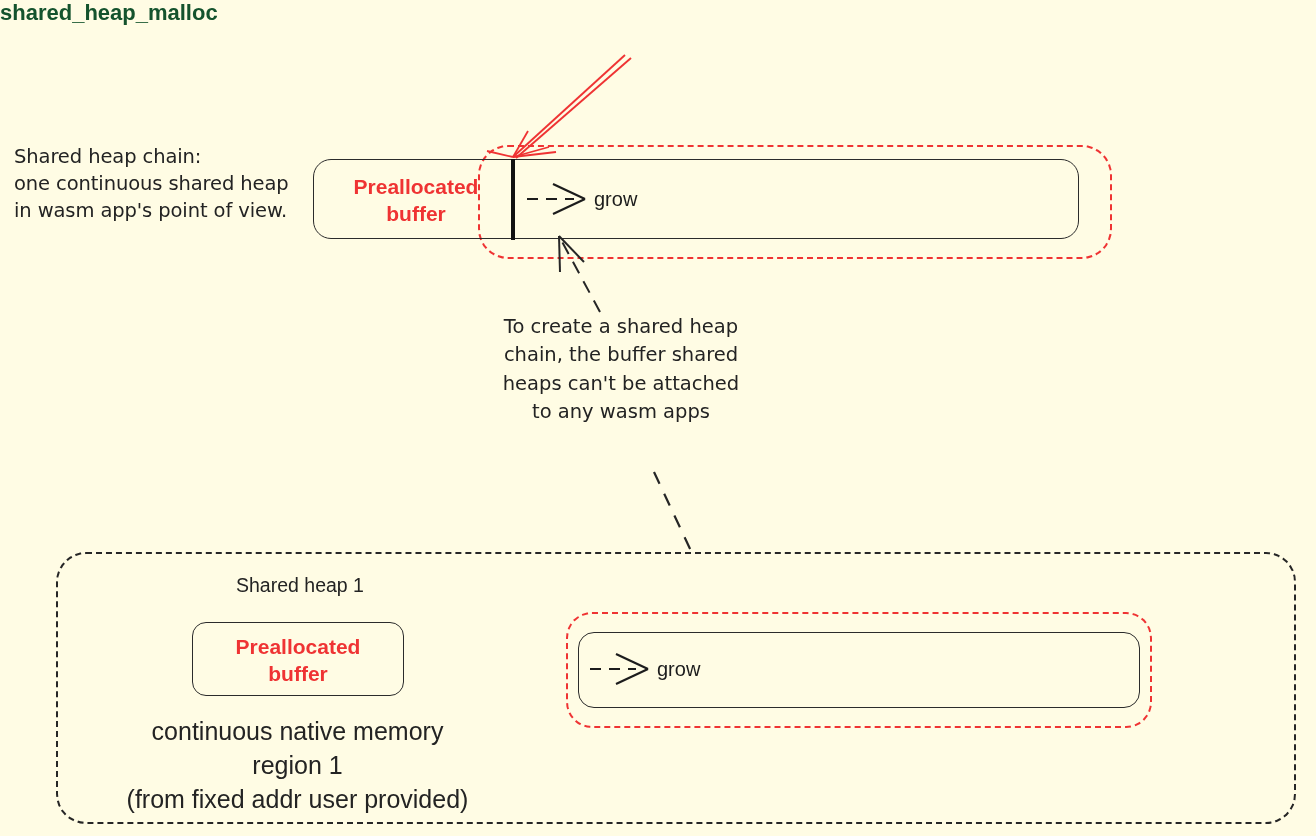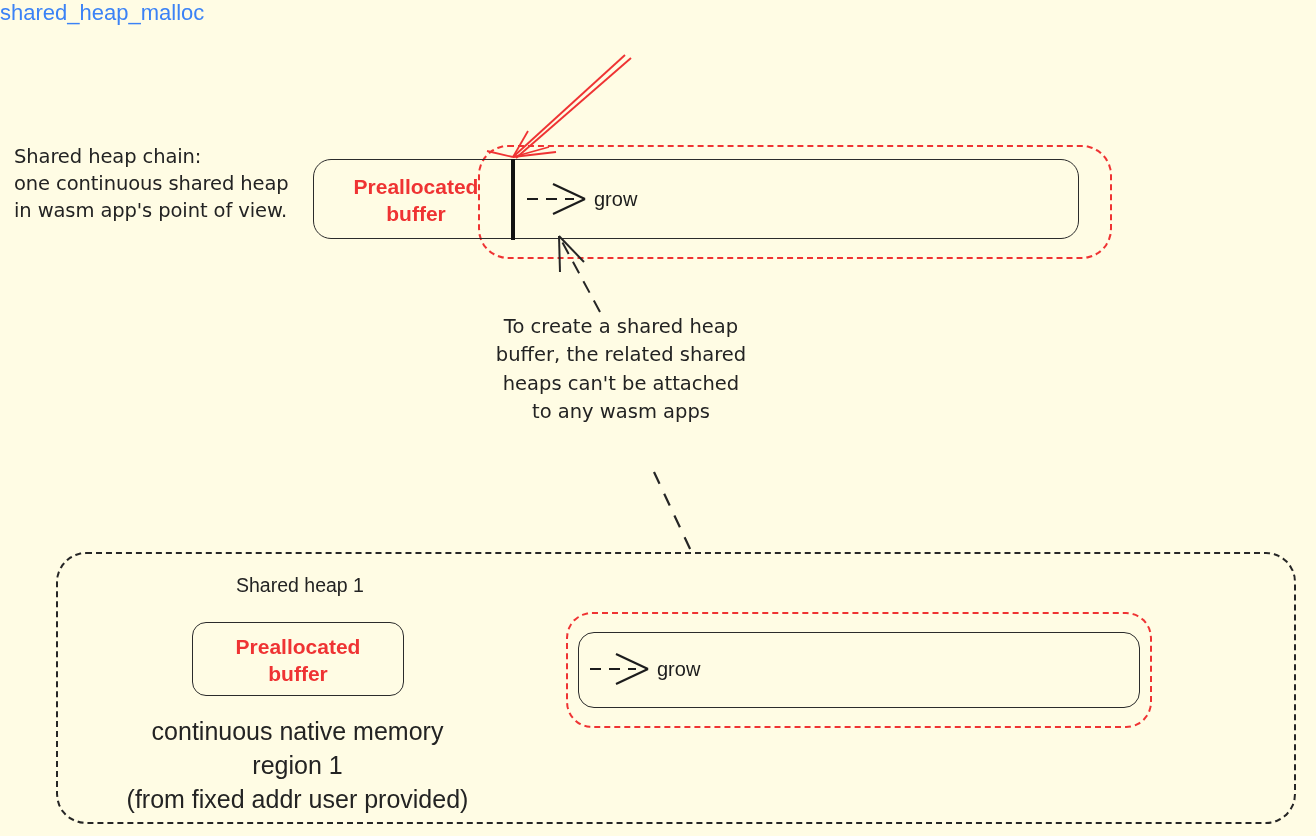--- a/index.html
+++ b/index.html
@@ -34,23 +34,24 @@
     left: 14px;
     top: 144px;
     font-size: 19.5px;
     text-align: left;
     letter-spacing: -0.1px;
   }
   #malloc-label {
     left: 514px;
     top: 22px;
     font-size: 22px;
-    color: #3b82f6;
+    color: #14532d;
     font-family: "Liberation Sans", sans-serif;
     white-space: nowrap;
+    font-weight: bold;
   }
   #chain-explain {
     left: 490px;
     top: 313px;
     width: 262px;
     font-size: 19.5px;
     text-align: center;
     line-height: 1.45;
   }
   #sh1-title {
@@ -160,21 +161,21 @@
 
   <div class="solid-box thick-round" style="left:313px; top:159px; width:766px; height:80px;"></div>
 
   <div class="divider" style="left:511px; top:159px; width:3.5px; height:81px;"></div>
 
   <div class="red-text abs" style="left:330px; top:174px; width:172px; font-size:21px;">Preallocated
 buffer</div>
 
   <div class="grow-label" style="left:594px; top:188px;">grow</div>
 
-  <div class="txt" id="chain-explain">To create a shared heap buffer, the related shared heaps can't be attached to any wasm apps</div>
+  <div class="txt" id="chain-explain">To create a shared heap chain, the buffer shared heaps can't be attached to any wasm apps</div>
 
   <div class="black-dash-box" style="left:56px; top:552px; width:1240px; height:272px; border-radius:30px;"></div>
 
   <div class="txt" id="sh1-title">Shared heap 1</div>
 
   <div class="solid-box" style="left:192px; top:622px; width:212px; height:74px; border-radius:14px;"></div>
 
   <div class="red-text abs" style="left:196px; top:634px; width:204px; font-size:21px;">Preallocated
 buffer</div>
 

